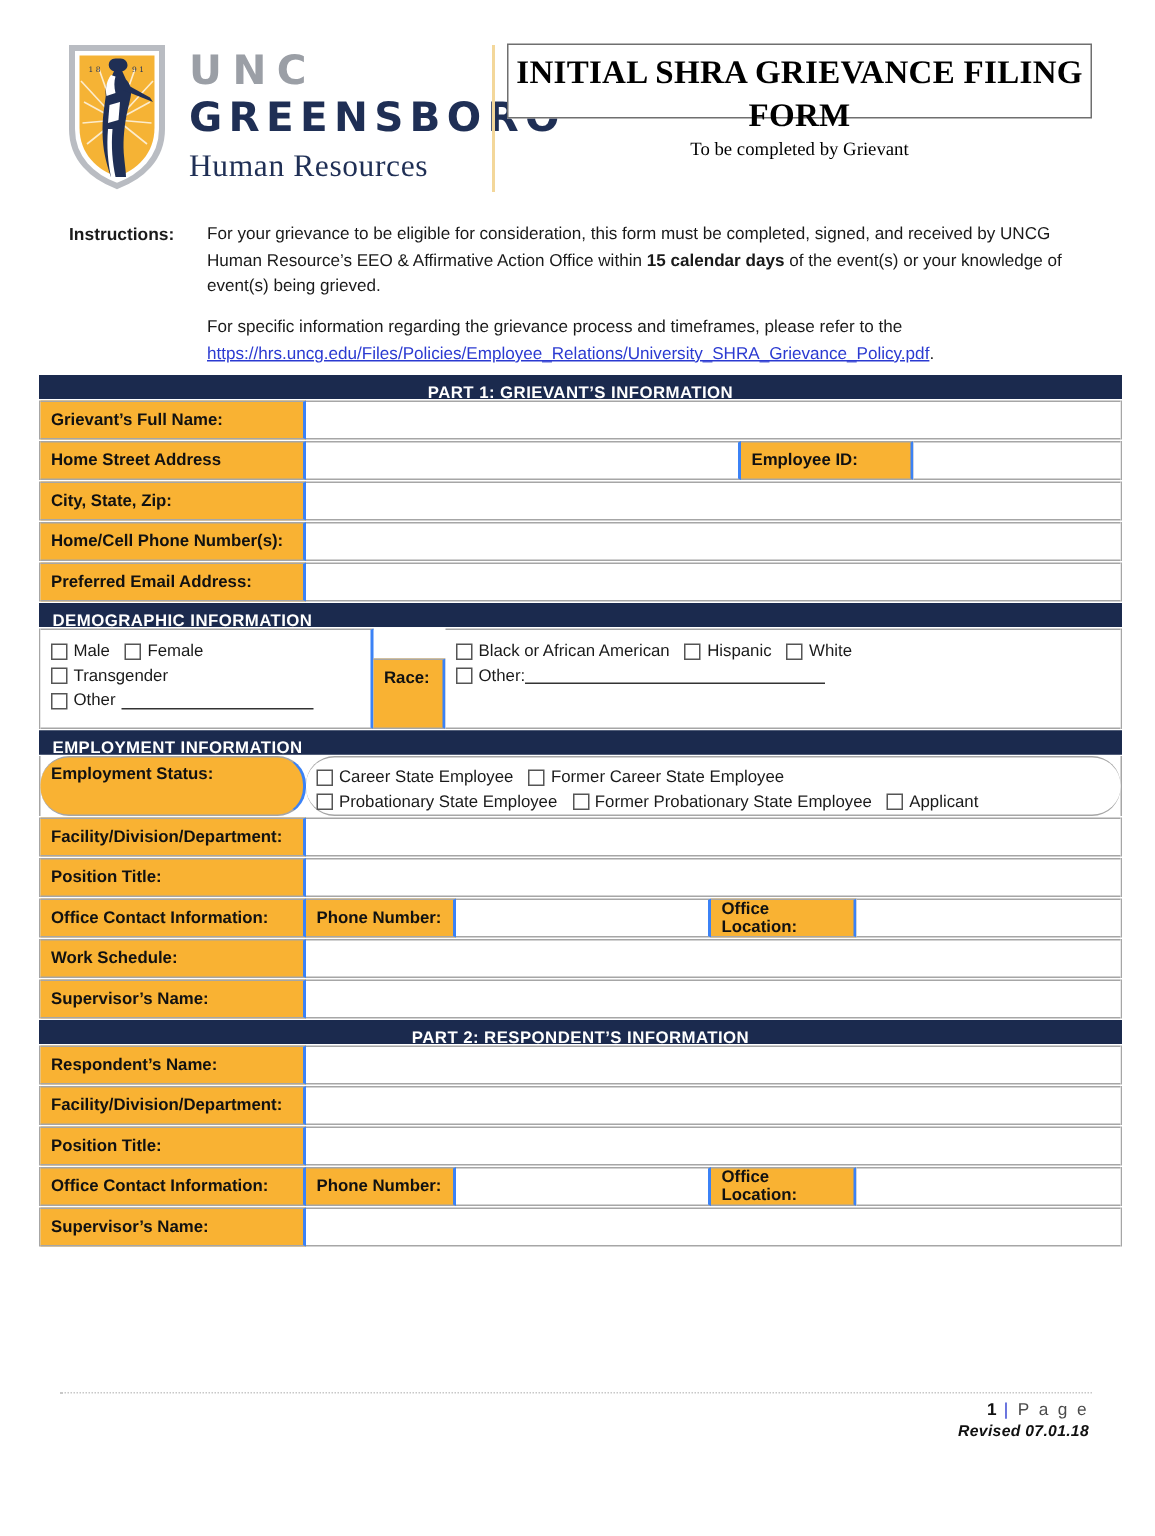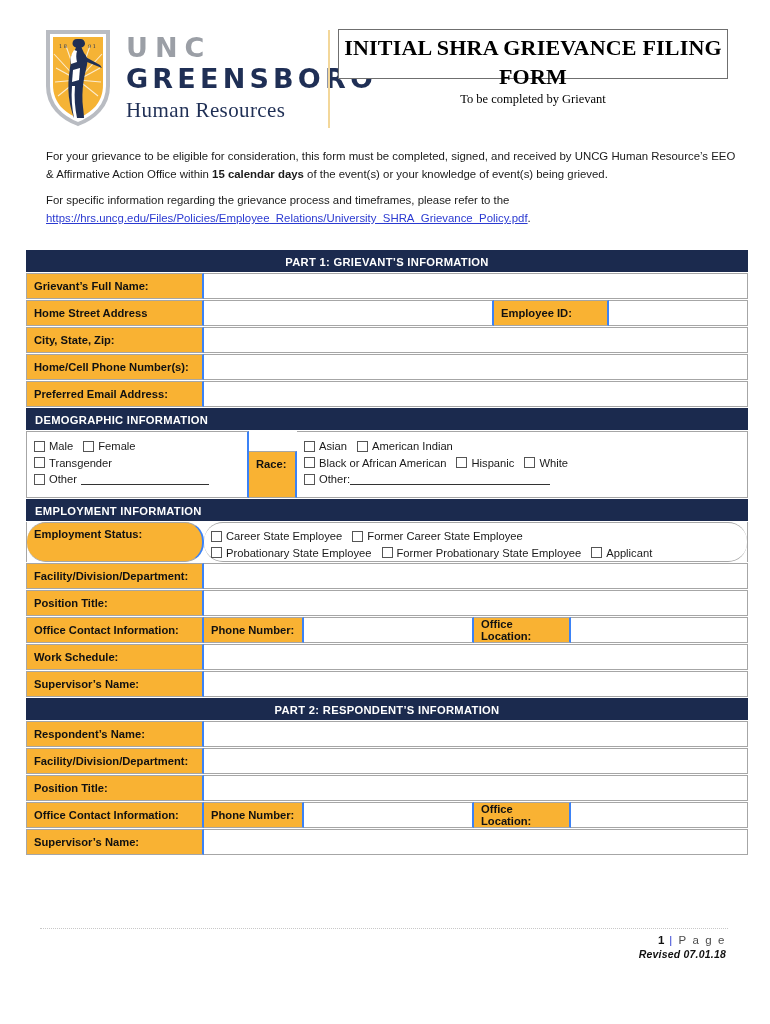--- a/index.html
+++ b/index.html
@@ -70,21 +70,21 @@
   .instr-link { color:#2b3ad1; text-decoration:underline; word-break:break-all; }
   b.cal { font-weight:bold; }
 
   
   .form {
     position:absolute; left:26px; top:250px; width:722px;
   }
   .bar {
     background:#1b2a4e; color:#ffffff;
     font-size:11.2px; font-weight:bold; letter-spacing:0.3px;
-    height:22px; line-height:22px;
+    height:16px; line-height:22px;
     border:1px solid #1b2a4e;
     margin-bottom:1px;
   }
   .bar.center { text-align:center; }
   .bar.left { text-align:left; padding-left:8px; }
 
   .row { display:flex; margin-bottom:1px; border-left:1px solid #a6a6a6; border-right:1px solid #a6a6a6; }
   .cell {
     border-top:1px solid #a6a6a6; border-bottom:1px solid #a6a6a6;
     border-right:2px solid #3b82f6;
@@ -178,20 +178,21 @@
   <div class="v-divider"></div>
 
   <div class="title-box">
     <div class="title-main">INITIAL SHRA GRIEVANCE FILING FORM</div>
     <div class="title-sub">To be completed by Grievant</div>
   </div>
 </div>
 
 <div class="instructions">
   <div class="instr-row">
+    <div class="instr-label">Instructions:</div>
     <div class="instr-body">
       <div><span>For your grievance to be eligible for consideration, this form must be completed, signed, and received by UNCG Human Resource’s EEO &amp; Affirmative Action Office within </span><b class="cal">15 calendar days</b><span> of the event(s) or your knowledge of event(s) being grieved.</span></div>
       <div class="instr-p2">
         <span>For specific information regarding the grievance process and timeframes, please refer to the</span><br>
         <a class="instr-link" href="#">https://hrs.uncg.edu/Files/Policies/Employee_Relations/University_SHRA_Grievance_Policy.pdf</a><span>.</span>
       </div>
     </div>
   </div>
 </div>
 
@@ -255,30 +256,20 @@
             </span>
         </div>
       </div>
     </div>
     <div class="cell lbl tall" style="flex:0 0 48px;margin-top:20px;">Race:</div>
     <div class="cell val tall">
       <div class="cbgroup">
         <div class="cbline">
           <span class="cbitem">
               <span class="cb"></span>
-              <span>Asian</span>
-            </span>
-          <span class="cbitem">
-              <span class="cb"></span>
-              <span>American Indian</span>
-            </span>
-        </div>
-        <div class="cbline">
-          <span class="cbitem">
-              <span class="cb"></span>
               <span>Black or African American</span>
             </span>
           <span class="cbitem">
               <span class="cb"></span>
               <span>Hispanic</span>
             </span>
           <span class="cbitem">
               <span class="cb"></span>
               <span>White</span>
             </span>

